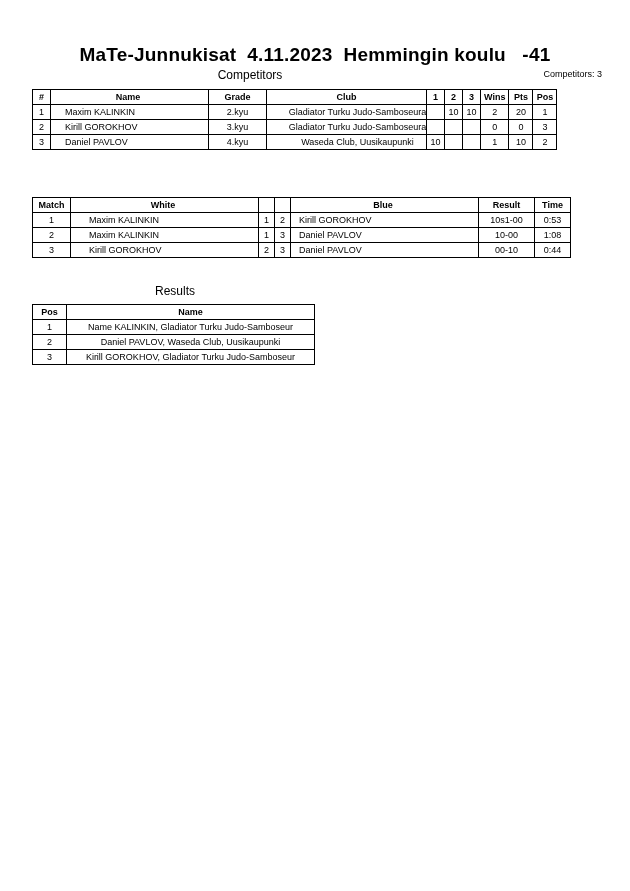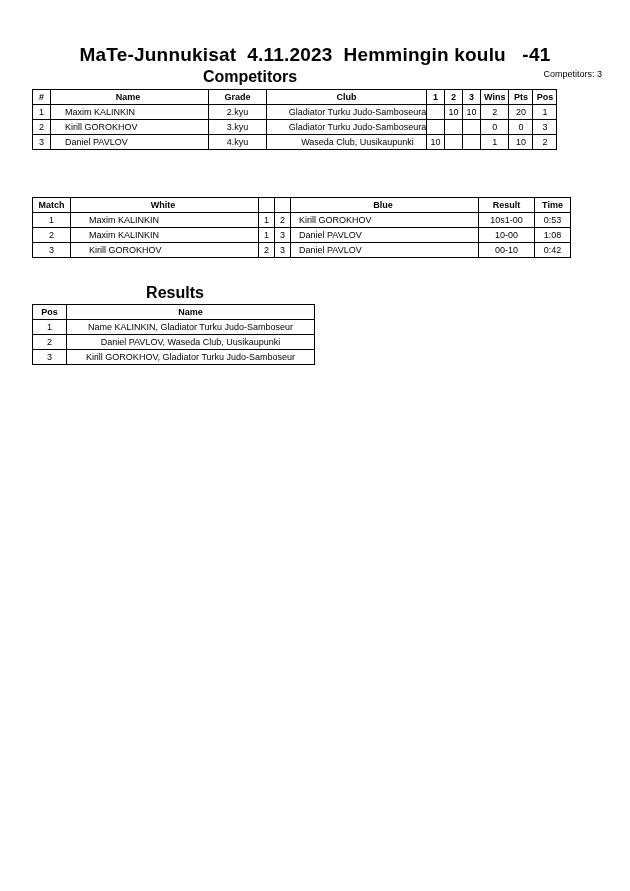--- a/index.html
+++ b/index.html
@@ -26,22 +26,22 @@
     top: 44px;
     width: 630px;
     text-align: center;
     font-size: 19px;
     font-weight: bold;
     letter-spacing: 0.2px;
     white-space: pre;
   }
   .section-label {
     position: absolute;
-    font-size: 16px;
-    font-weight: bold;
+    font-size: 12px;
+    font-weight: normal;
     text-align: center;
   }
   .competitors-label {
     left: 160px;
     top: 68px;
     width: 180px;
   }
   .competitors-count {
     position: absolute;
     right: 28px;
@@ -235,21 +235,21 @@
         <td class="m-result">10-00</td>
         <td class="m-time">1:08</td>
       </tr>
       <tr>
         <td class="m-match">3</td>
         <td class="m-white">Kirill GOROKHOV</td>
         <td class="m-sw">2</td>
         <td class="m-sb">3</td>
         <td class="m-blue">Daniel PAVLOV</td>
         <td class="m-result">00-10</td>
-        <td class="m-time">0:42</td>
+        <td class="m-time">0:44</td>
       </tr>
     </tbody>
   </table>
 
   <div class="section-label results-label">Results</div>
 
   <table class="grid" id="results-table">
     <thead>
       <tr>
         <th class="r-pos">Pos</th>

